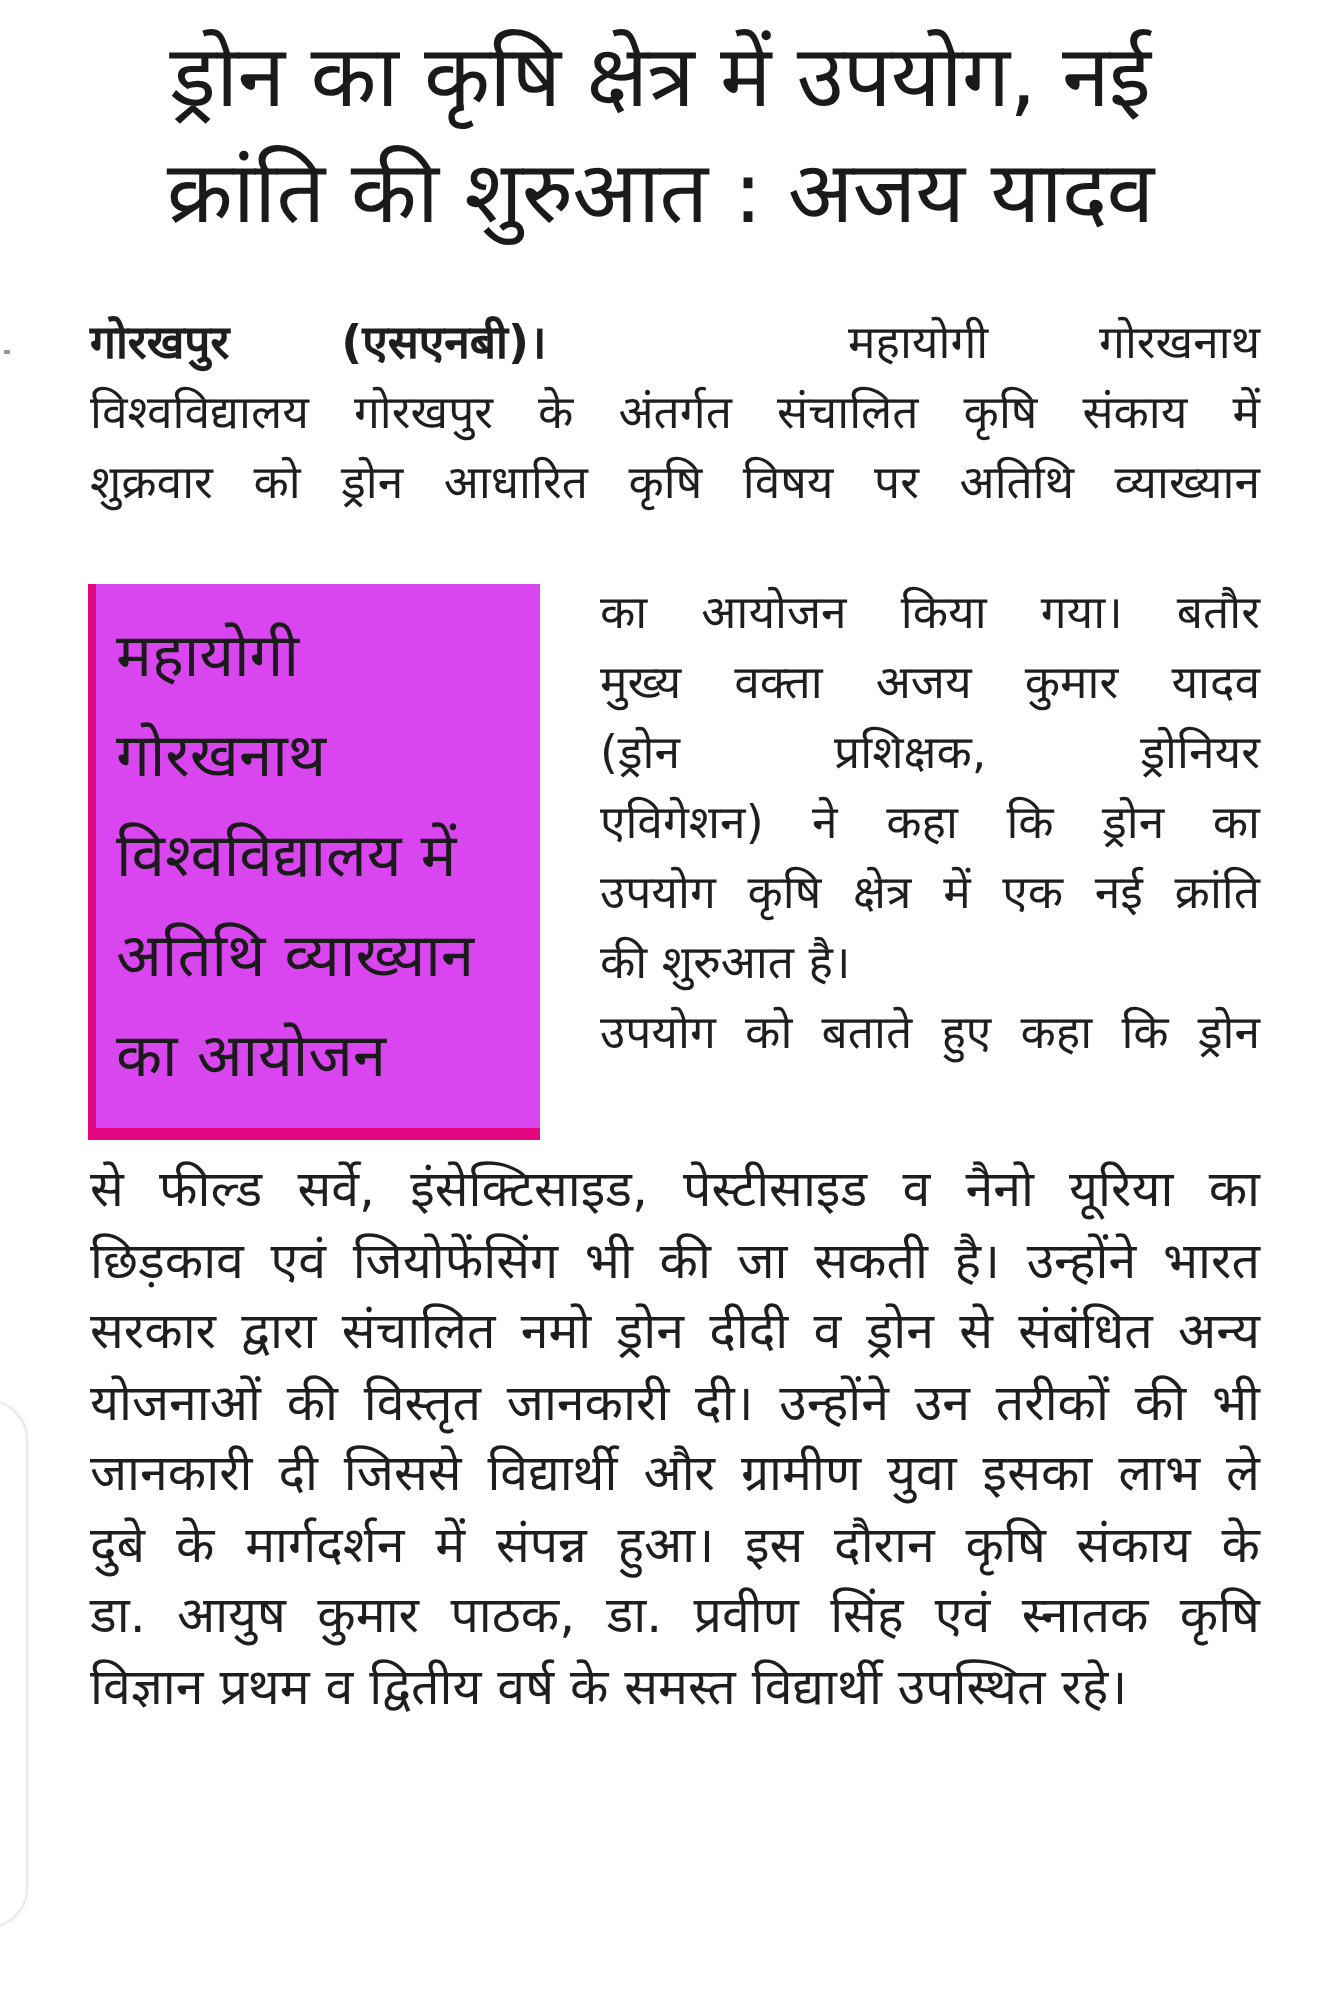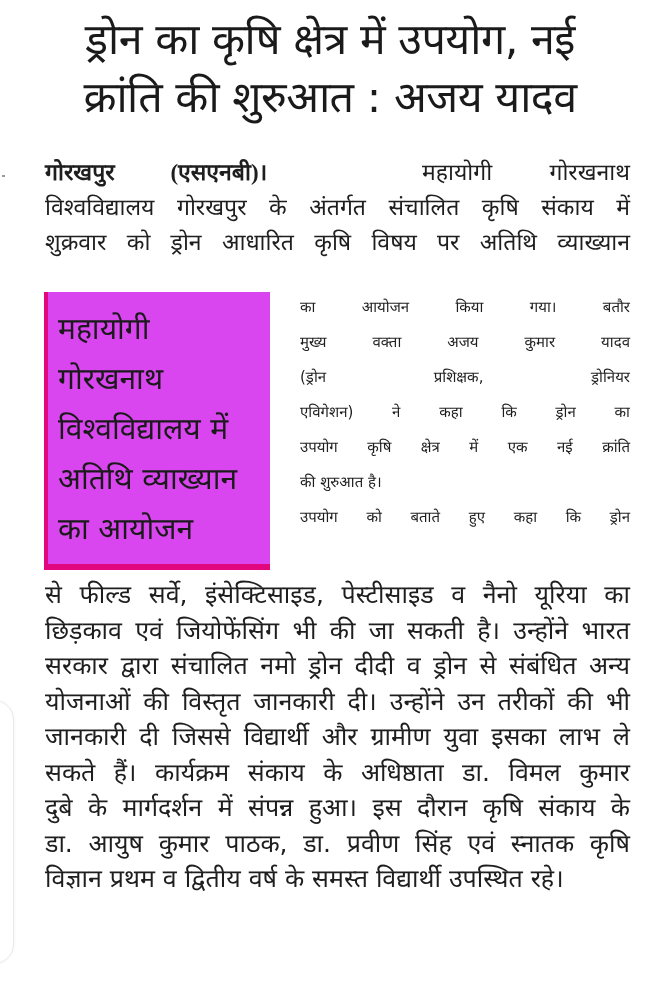--- a/index.html
+++ b/index.html
@@ -36,30 +36,29 @@
     .body-text {
       position: absolute;
       left: 45px;
       width: 585px;
       font-size: 23px;
       line-height: 35px;
       color: #1e1e1e;
     }
     .dateline {
       font-weight: bold;
-      font-family: Liberation Serif, serif;
     }
     .para-intro {
       top: 155px;
     }
     .col-right {
       position: absolute;
       left: 300px;
       width: 330px;
-      font-size: 15px;
+      font-size: 23px;
       line-height: 35px;
       color: #1e1e1e;
     }
     .col-right .line {
       display: block;
       white-space: nowrap;
       text-align: justify;
       text-align-last: justify;
     }
     .col-right .line.last {
@@ -170,20 +169,19 @@
     <span class="line last">की शुरुआत है।</span>
     <span class="line">उपयोग को बताते हुए कहा कि ड्रोन</span>
   </div>
 
   <div class="full-lines">
     <span class="line">से फील्ड सर्वे, इंसेक्टिसाइड, पेस्टीसाइड व नैनो यूरिया का</span>
     <span class="line">छिड़काव एवं जियोफेंसिंग भी की जा सकती है। उन्होंने भारत</span>
     <span class="line">सरकार द्वारा संचालित नमो ड्रोन दीदी व ड्रोन से संबंधित अन्य</span>
     <span class="line">योजनाओं की विस्तृत जानकारी दी। उन्होंने उन तरीकों की भी</span>
     <span class="line">जानकारी दी जिससे विद्यार्थी और ग्रामीण युवा इसका लाभ ले</span>
-    <span class="line">सकते हैं। कार्यक्रम संकाय के अधिष्ठाता डा. विमल कुमार</span>
     <span class="line">दुबे के मार्गदर्शन में संपन्न हुआ। इस दौरान कृषि संकाय के</span>
     <span class="line">डा. आयुष कुमार पाठक, डा. प्रवीण सिंह एवं स्नातक कृषि</span>
     <span class="line last">विज्ञान प्रथम व द्वितीय वर्ष के समस्त विद्यार्थी उपस्थित रहे।</span>
   </div>
 
   <div class="overlay-edge"></div>
 </div>
 
 </body></html>

